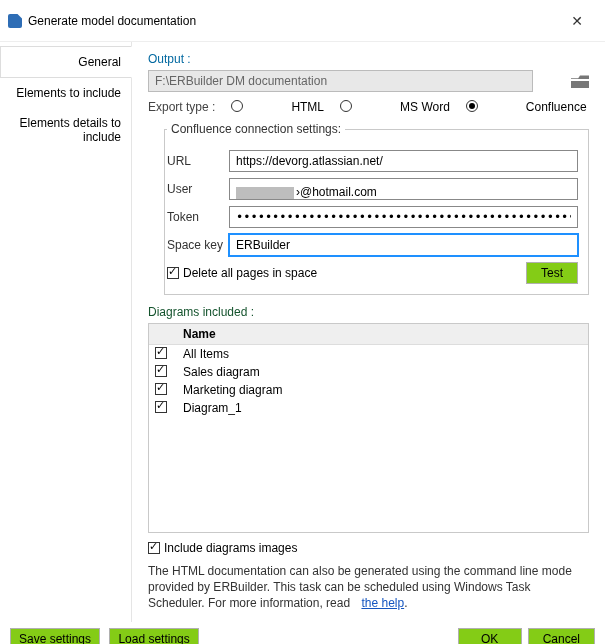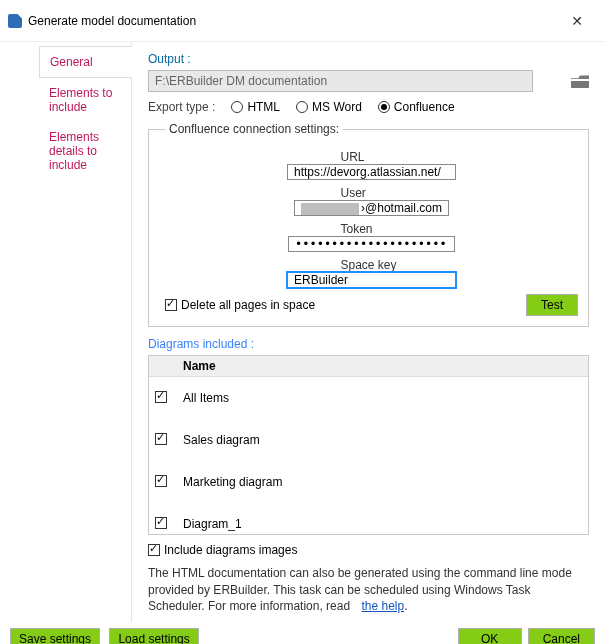--- a/index.html
+++ b/index.html
@@ -6,58 +6,58 @@
 body { background: #fff; width: 605px; height: 644px; overflow: hidden; color: #000; }
 
 .titlebar { display: flex; align-items: center; height: 42px; padding: 0 8px; border-bottom: 1px solid #eee; }
 .titlebar .icon { width: 14px; height: 14px; background: #2e6db5; margin-right: 6px; border-radius: 2px; position: relative; }
 .titlebar .icon::after { content: ""; position: absolute; top: 0; right: 0; width: 5px; height: 5px; background: #fff; clip-path: polygon(0 0, 100% 0, 100% 100%); }
 .titlebar .title { flex: 1; font-size: 12px; }
 .titlebar .close { width: 40px; text-align: center; font-size: 14px; cursor: pointer; color: #333; font-family: Arial; }
 
 .body { display: flex; height: 580px; }
 .tabs { width: 132px; border-right: 1px solid #e5e5e5; padding-top: 4px; }
-.tab { padding: 8px 10px; text-align: left; cursor: pointer; color: #be185d; margin-left: 39px; }
+.tab { padding: 8px 10px; text-align: right; cursor: pointer; color: #000000; }
 .tab.active { border: 1px solid #ddd; border-right: 1px solid #fff; margin-right: -1px; background: #fff; }
 
 .content { flex: 1; padding: 10px 16px 8px 16px; display: flex; flex-direction: column; }
 .lbl { color: #444; }
 .output-label { color: #0369a1; margin-bottom: 4px; }
 
 .path-bar { display: flex; align-items: center; margin-bottom: 8px; gap: 32px; }
 .path-input { flex: 1; height: 22px; border: 1px solid #bbb; background: #e8e8e8; color: #666; padding: 0 6px; }
 .folder-icon { width: 18px; height: 14px; margin-left: 6px; background: #777; clip-path: polygon(0 30%,40% 30%,50% 10%,100% 10%,100% 100%,0 100%); position: relative; }
 .folder-icon::before { content:""; position:absolute; left:0; right:0; top:35%; height:2px; background:#fff; }
 
 .radio-row { display: flex; align-items: center; gap: 6px; margin-bottom: 8px; }
-.radio-wrap { display: inline-flex; align-items: center; margin-left: 10px; }
+.radio-wrap { display: inline-flex; margin-left: 10px; gap: 44px; }
 .radio { width: 12px; height: 12px; border: 1px solid #333; border-radius: 50%; margin-right: 4px; position: relative; display: inline-block; }
 .radio.checked::after { content: ""; position: absolute; top: 2px; left: 2px; width: 6px; height: 6px; background: #000; border-radius: 50%; }
 
-fieldset.conn { border: 1px solid #c9c9c9; padding: 8px 10px 10px 16px; }
+fieldset.conn { border: 1px solid #c9c9c9; padding: 8px 10px 10px 2px; margin-left: 16px; }
 fieldset.conn legend { padding: 0 4px; color: #333; }
-.form-row { display: flex; align-items: center; margin: 6px 0; flex-direction: column; }
+.form-row { display: flex; align-items: center; margin: 6px 0; }
 .form-row .flab { width: 62px; color: #333; }
 .tinput { flex: 1; height: 22px; border: 1px solid #888; padding: 0 6px; background: #fff; color: #000; }
 .tinput.focused { border: 1px solid #1e90ff; outline: 1px solid #1e90ff; }
 .token { letter-spacing: 0px; font-family: monospace; line-height: 20px; }
 .redact { display: inline-block; width: 58px; height: 12px; background: #bdbdbd; margin-right: 2px; vertical-align: middle; }
 
 .test-row { display: flex; align-items: center; margin-top: 6px; }
 .chk-wrap { display: inline-flex; align-items: center; }
 .chk { width: 12px; height: 12px; border: 1px solid #333; margin-right: 4px; position: relative; display: inline-block; background: #fff; }
 .chk.checked::after { content: "✓"; position: absolute; top: -3px; left: 0; font-size: 11px; color: #000; }
 .btn { border: 1px solid #b0b0b0; background: #84cc16; height: 22px; padding: 0 14px; cursor: pointer; }
 
-.diag-label { margin: 10px 0 4px 0; color: #3b82f6; }
+.diag-label { margin: 10px 0 4px 0; color: #14532d; }
 .grid { border: 1px solid #c9c9c9; height: 210px; overflow: auto; }
 .grid-head { display: flex; background: #efefef; border-bottom: 1px solid #ddd; }
 .grid-head .gh0 { width: 28px; }
 .grid-head .gh1 { flex: 1; padding: 3px 6px; font-weight: bold; }
-.grow { display: flex; align-items: center; padding: 13px 0; }
+.grow { display: flex; align-items: center; padding: 1px 0; }
 .grow .cchk { width: 28px; text-align: center; }
 .grow .cname { flex: 1; padding: 1px 6px; }
 
 .incl-row { margin: 8px 0 4px 0; }
 .help-text { color: #333; line-height: 1.35; margin-top: 2px; }
 .help-text .link { color: #1455c0; text-decoration: underline; cursor: pointer; margin-left: 8px; }
 
 .footer { height: 34px; display: flex; align-items: center; padding: 0 10px; border-top: 0px solid #eee; }
 .footer .spacer { flex: 1; }
 .footer .btn { margin-left: 6px; min-width: 64px; }

